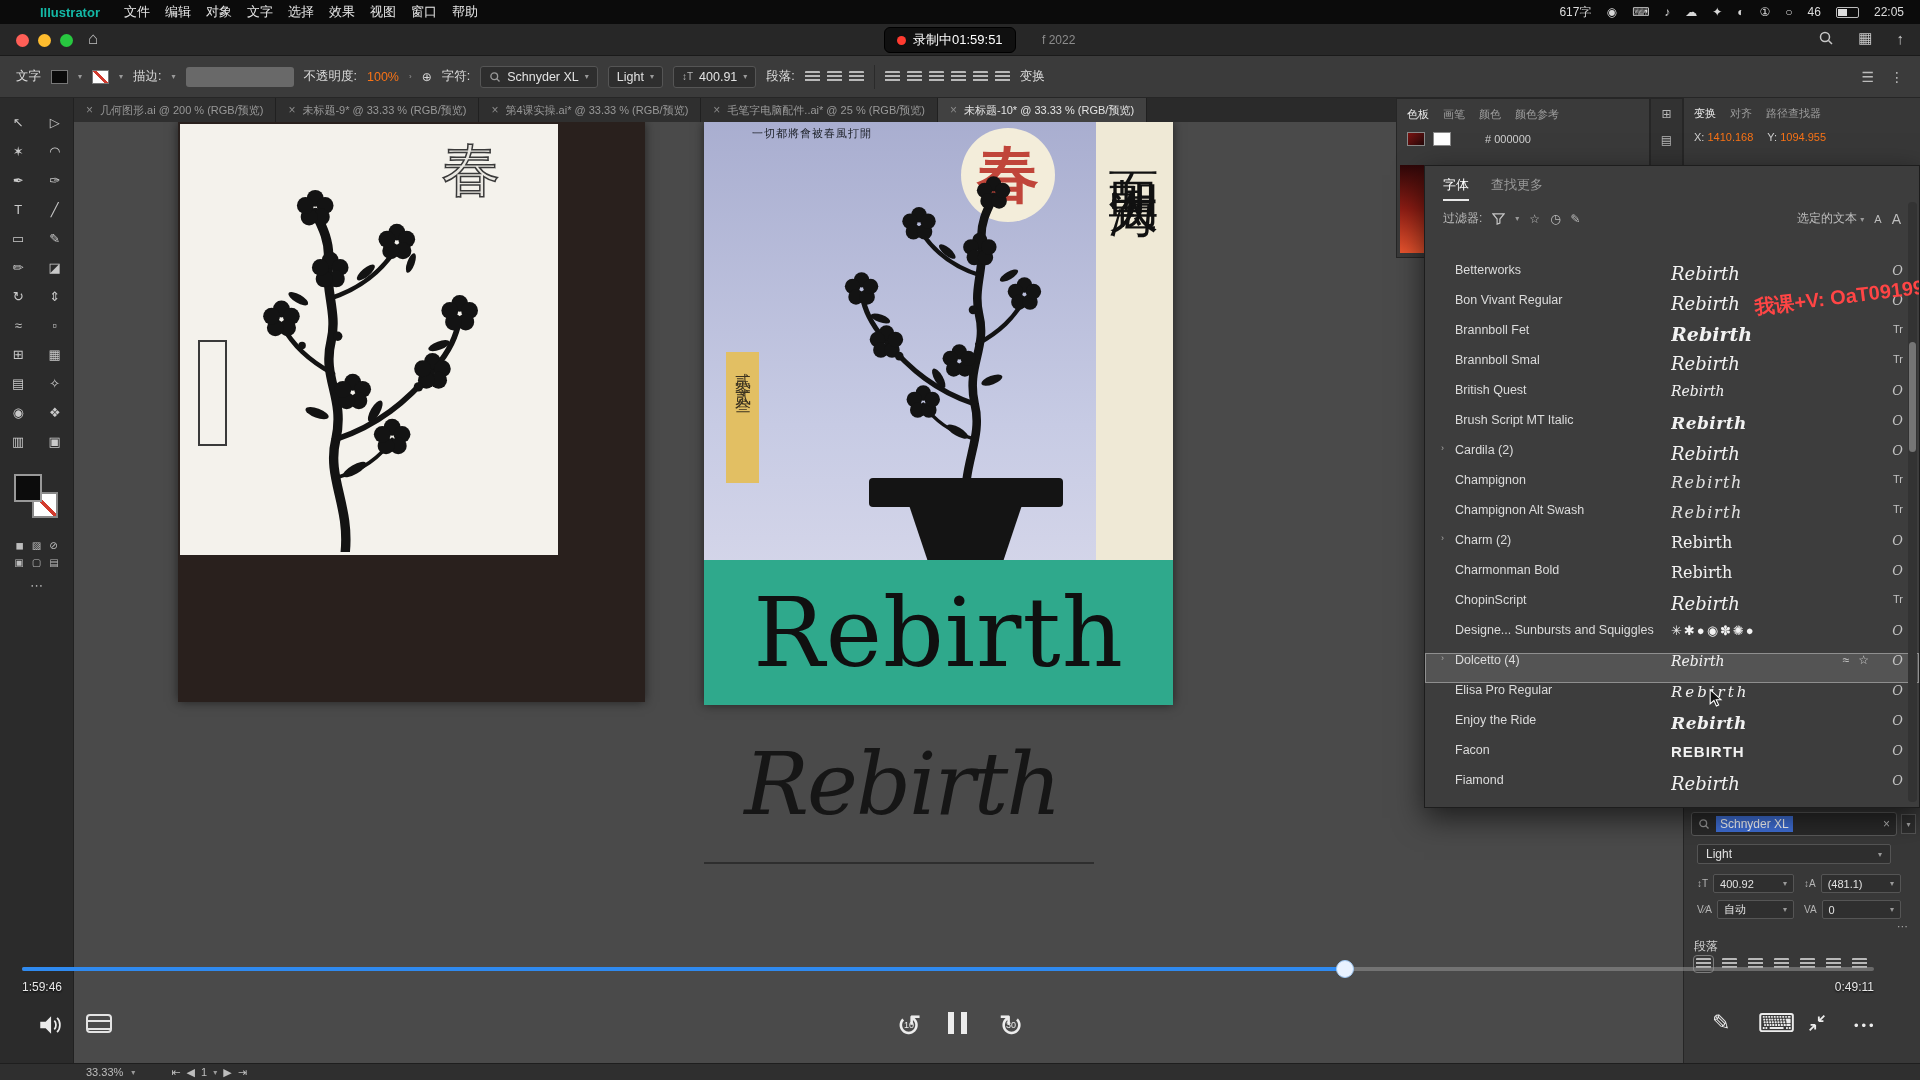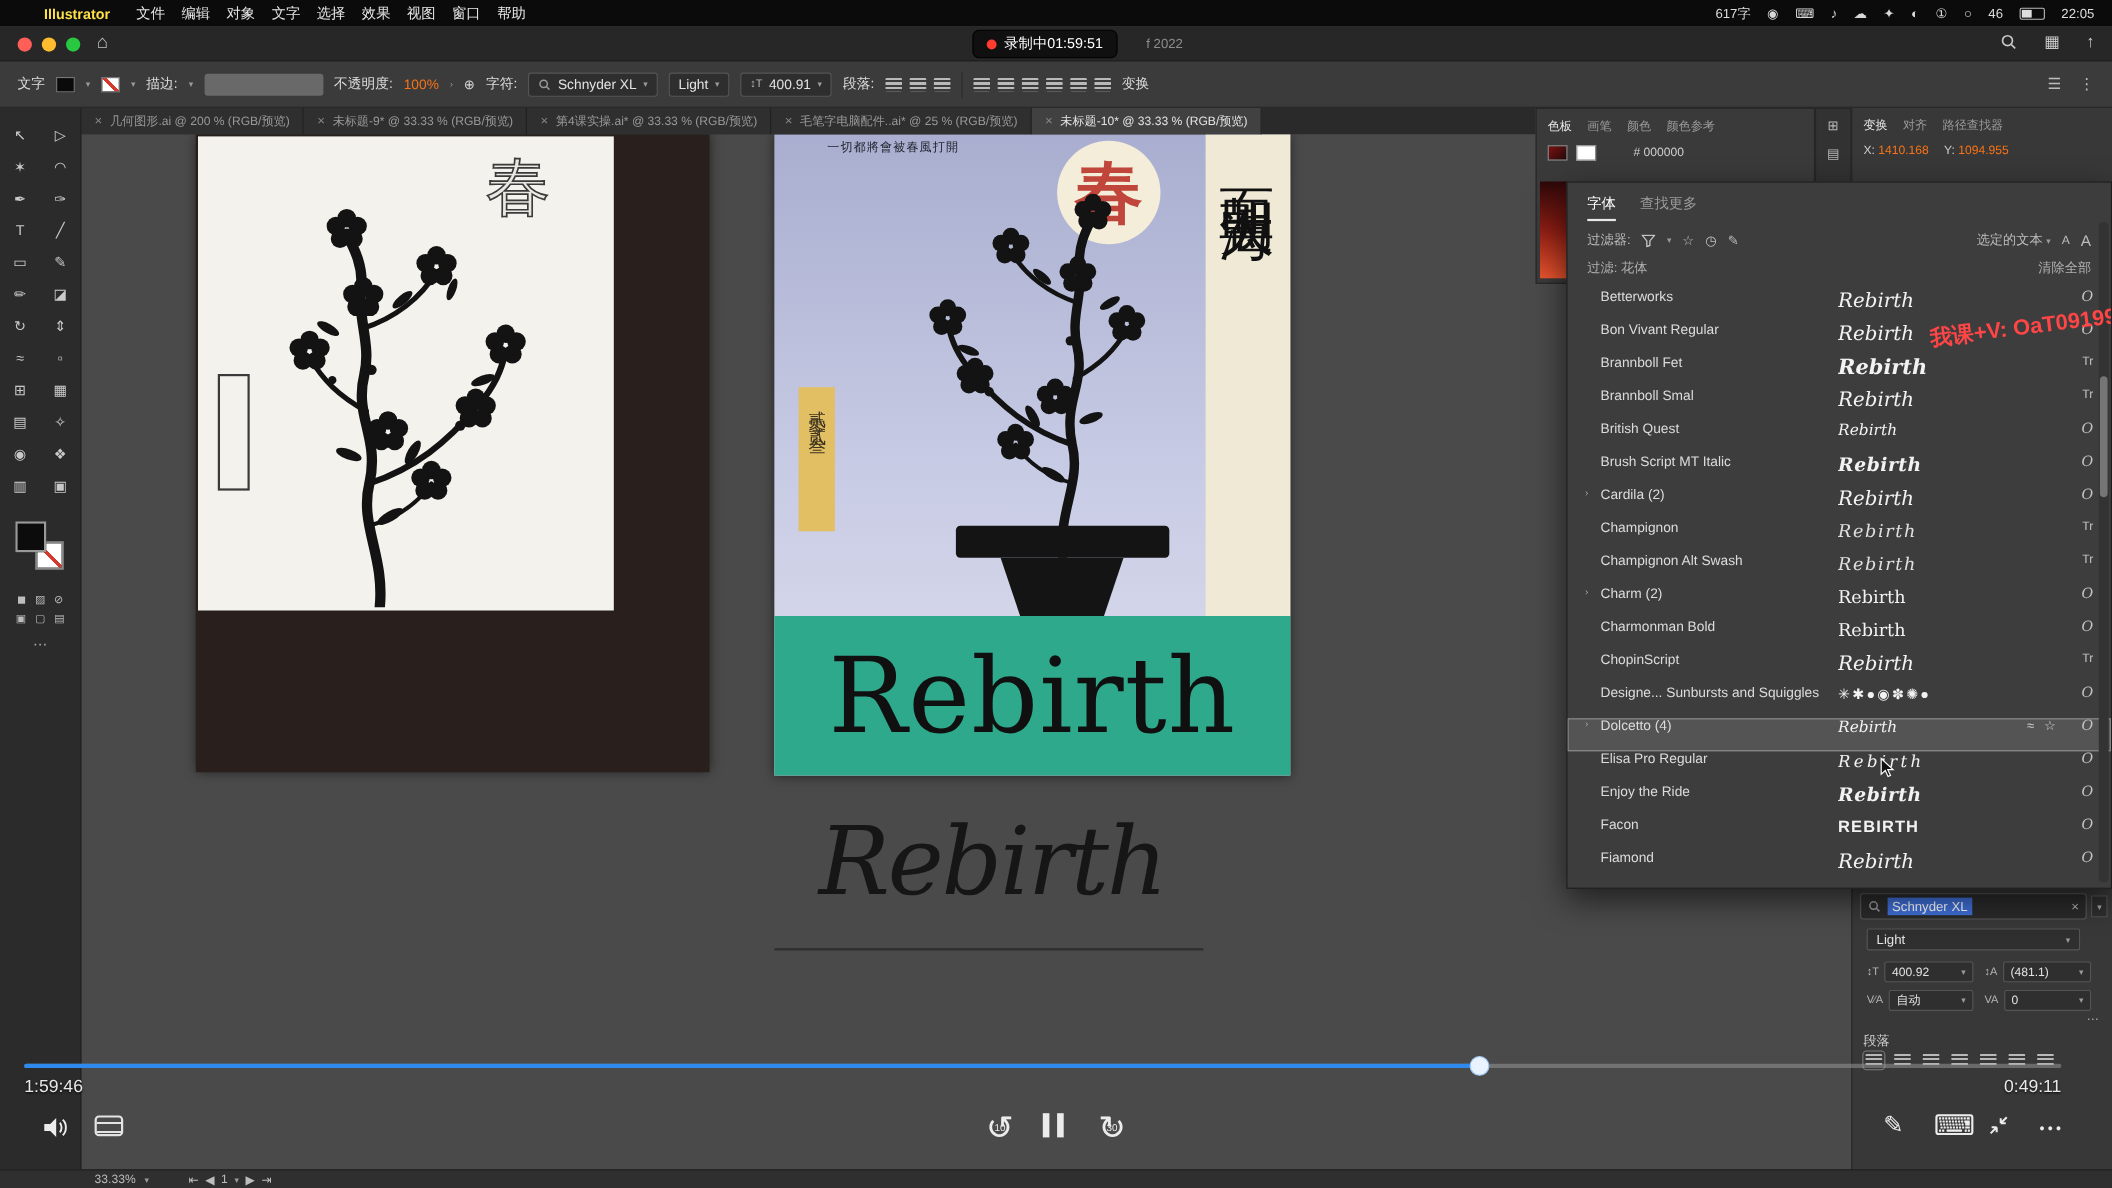--- a/index.html
+++ b/index.html
@@ -4,21 +4,21 @@
 <style>
 *{margin:0;padding:0;box-sizing:border-box}
 html,body{width:1920px;height:1080px;overflow:hidden;background:#000}
 #screen{position:relative;width:1920px;height:1080px;overflow:hidden;background:#4a4a4a;
   font-family:"Liberation Sans","DejaVu Sans",sans-serif;color:#ddd}
 
 
 .menubar{position:absolute;left:0;top:0;width:1920px;height:24px;background:#0b0b0b;
   display:flex;align-items:center;gap:24px;padding:0 16px;font-size:13px;color:#e6e6e6;z-index:20}
 .menubar .apple{font-size:14px;color:#fff}
-.menubar .app{font-weight:bold;color:#fde047}
+.menubar .app{font-weight:bold;color:#14b8a6}
 .menubar-menus{display:flex;gap:15px}
 .menubar-right{margin-left:auto;display:flex;align-items:center;gap:15px;font-size:12px;color:#ddd}
 .glyph-ico{font-size:12px;color:#d8d8d8}
 .battery{width:23px;height:11px;border:1px solid #bbb;border-radius:2px;position:relative}
 .battery::after{content:"";position:absolute;left:1px;top:1px;bottom:1px;width:9px;background:#ddd}
 
 
 .titlebar{position:absolute;left:0;top:24px;width:1920px;height:32px;background:#272727;border-bottom:1px solid #1a1a1a;z-index:20}
 .traffic{position:absolute;left:16px;top:10px;display:flex;gap:9px}
 .tl{width:13px;height:13px;border-radius:50%}
@@ -171,21 +171,21 @@
 .statusbar{position:absolute;left:0;top:1063px;width:1920px;height:17px;background:#2f2f2f;border-top:1px solid #1e1e1e;
   display:flex;align-items:center;gap:8px;padding-left:86px;font-size:11px;color:#bdbdbd;z-index:60}
 .sb-nav{display:flex;align-items:center;gap:6px;margin-left:28px}
 
 
 .player{position:absolute;left:0;top:0;width:1920px;height:1080px;pointer-events:none;z-index:100}
 .player *{pointer-events:auto}
 .pr-track{position:absolute;left:22px;top:967px;width:1852px;height:4px;background:#9b9b9b80;border-radius:2px}
 .pr-fill{position:absolute;left:0;top:0;height:4px;width:1323px;background:#2f8af0;border-radius:2px}
 .pr-knob{position:absolute;left:1314px;top:-7px;width:18px;height:18px;border-radius:50%;background:#e9f2ff;border:1px solid #9ec7f3}
-.pr-time{position:absolute;top:980px;font-size:16px;color:#e8e8e8;text-shadow:0 1px 2px #000}
+.pr-time{position:absolute;top:980px;font-size:12px;color:#e8e8e8;text-shadow:0 1px 2px #000}
 .pr-time.left{left:22px}.pr-time.right{left:1800px;width:74px;text-align:right}
 .pc{position:absolute;color:#ececec}
 .pc-rewind,.pc-forward{top:1008px;font-size:30px;width:34px;text-align:center}
 .pc-num{position:absolute;left:0;right:0;top:12px;font-size:9px;color:#ececec}
 .pc-pause{top:1012px;left:948px;display:flex;gap:7px}
 .pc-pause i{display:block;width:6px;height:22px;background:#ececec}
 .subtitle-ico{position:absolute;left:86px;top:1014px;width:26px;height:19px;border:2px solid #e4e4e4;border-radius:4px;
   background:repeating-linear-gradient(180deg,transparent 0 4px,#e4e4e4 4px 6px,transparent 6px 8px)}
 .pc-dots{top:1018px;left:1854px;font-size:13px;letter-spacing:3px}
 .pencil-ico{top:1010px;left:1712px;font-size:22px;transform:rotate(0deg)}
@@ -588,24 +588,20 @@
       <span>◷</span>
       <span>✎</span>
       <span class="spacer"></span>
       <span>
         <span>选定的文本</span>
         <span class="caret">▾</span>
       </span>
       <span style="font-size:11px">A</span>
       <span style="font-size:14px">A</span>
     </div>
-    <div class="fp-sub">
-      <span>过滤: 花体</span>
-      <span class="right">清除全部</span>
-    </div>
     <div class="font-list">
         <div class="font-row">
           <span class="chev"></span>
           <span class="row-name">Betterworks</span>
           <span class="row-preview pv-script">Rebirth</span>
           <span class="row-extra"></span>
           <span class="row-type">O</span>
         </div>
         <div class="font-row">
           <span class="chev"></span>

